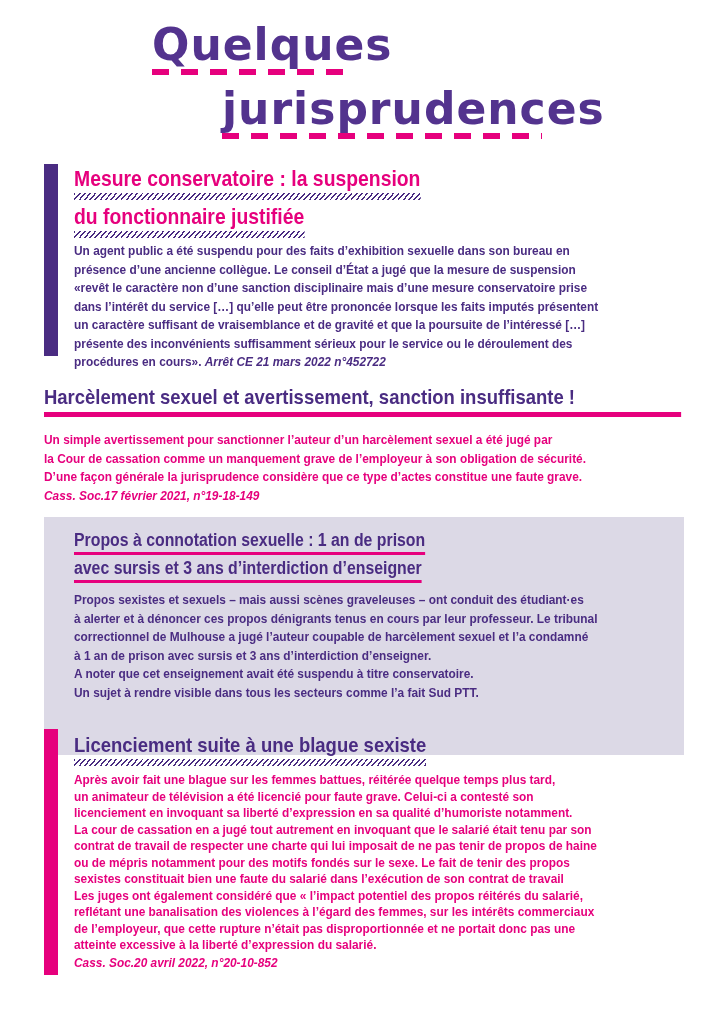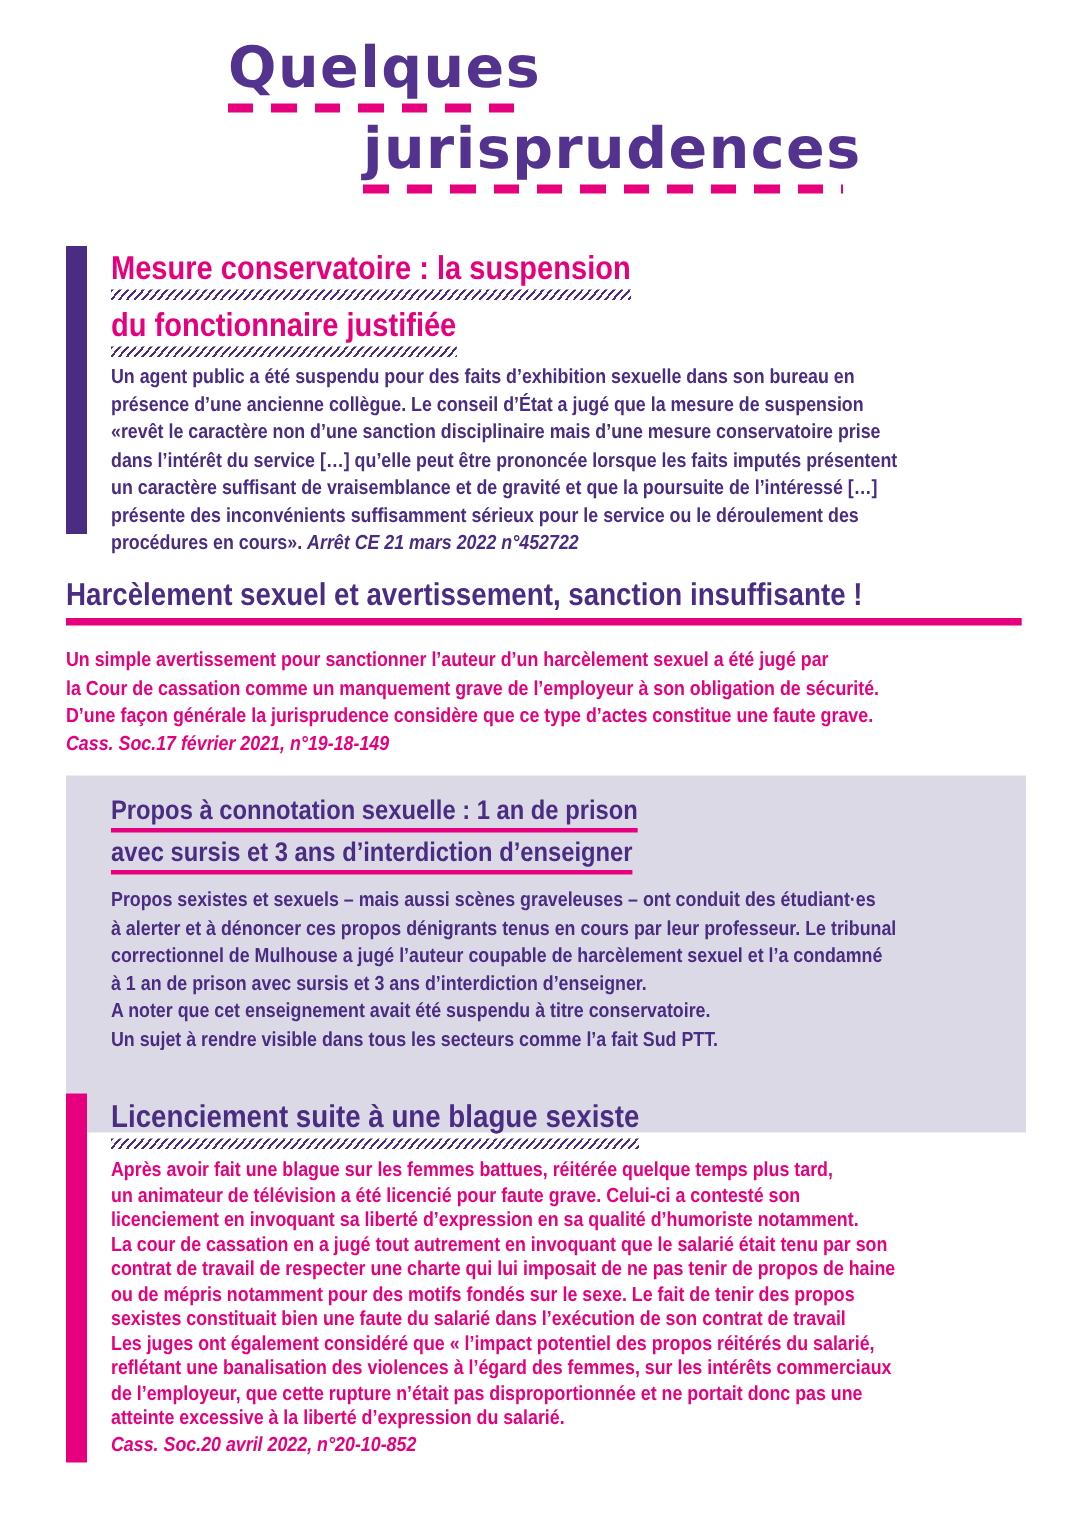--- a/index.html
+++ b/index.html
@@ -2,23 +2,23 @@
 <html><head>
 <meta charset="utf-8">
 <style>
   html,body{margin:0;padding:0;background:#fff;}
   #page{
     position:relative;width:724px;height:1024px;background:#ffffff;
     font-family:"Liberation Sans",sans-serif;overflow:hidden;
   }
   
   .title-line{position:absolute;color:#53338e;font-family:"DejaVu Sans",sans-serif;
-    font-weight:bold;font-size:38px;line-height:42px;letter-spacing:1px;}
+    font-weight:bold;font-size:44px;line-height:42px;letter-spacing:1px;}
   #title-l1{left:152px;top:24px;}
-  #title-l2{left:222px;top:78px;margin-left:20px;}
+  #title-l2{left:222px;top:88px;}
   .title-dashes{height:6px;margin-top:3px;
     background:repeating-linear-gradient(90deg,#e6007d 0 17px,transparent 17px 29px);}
   #title-l1 .title-dashes{width:198px;}
   #title-l2 .title-dashes{width:320px;}
   
   .section{position:absolute;left:44px;}
   .vbar{position:absolute;left:0;top:0;width:14px;}
   .vbar.purple{background:#4a2c82;}
   .vbar.pink{background:#e6007d;}
   .squeeze{position:absolute;left:30px;width:730px;transform:scaleX(.88);transform-origin:0 0;}

